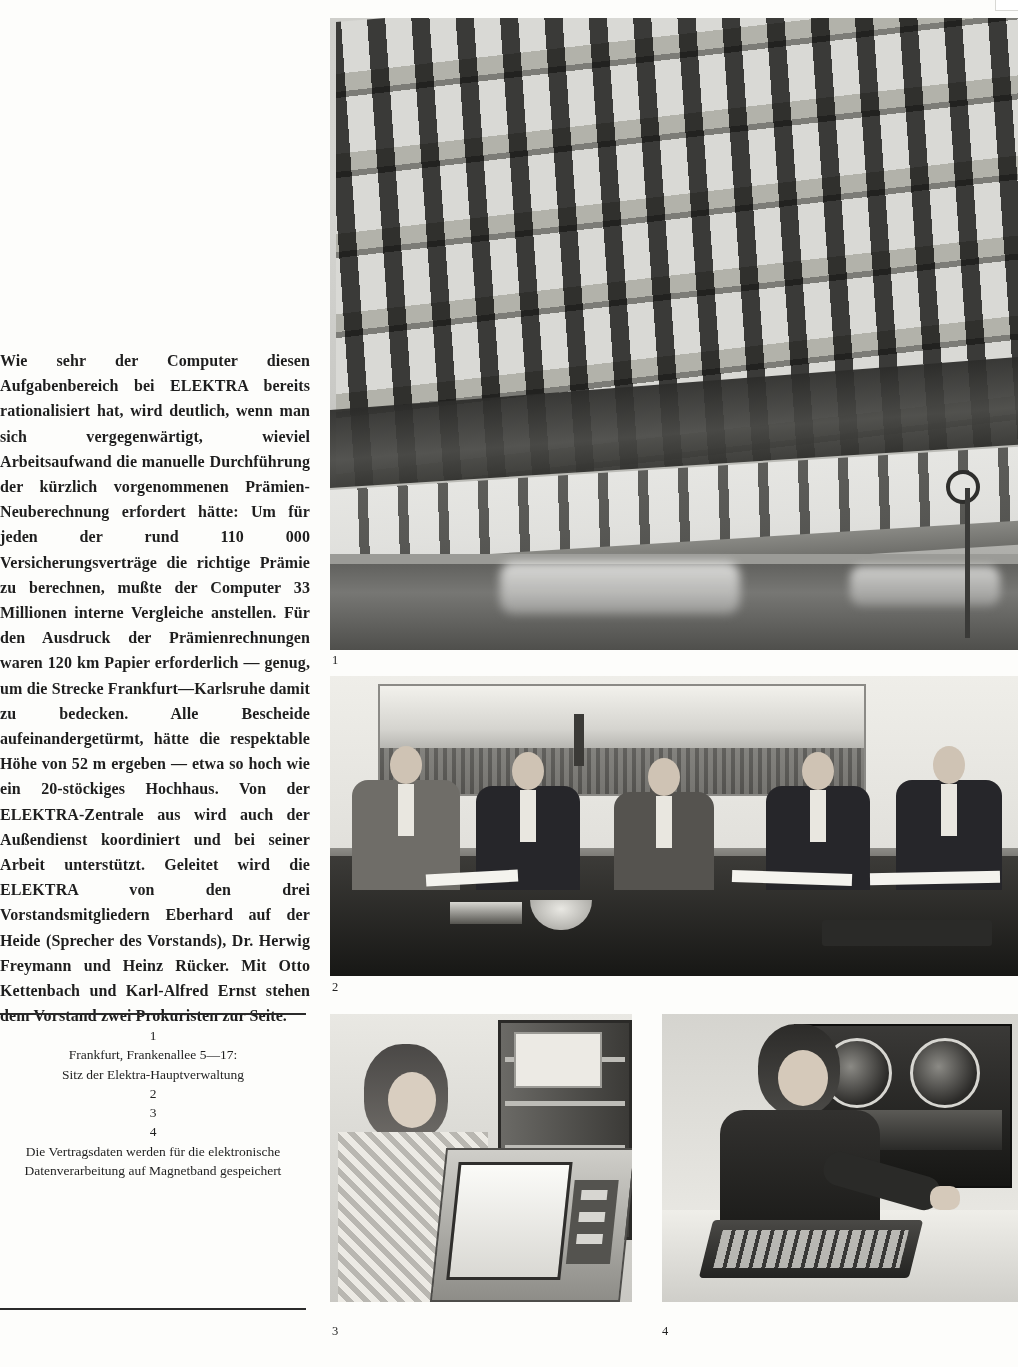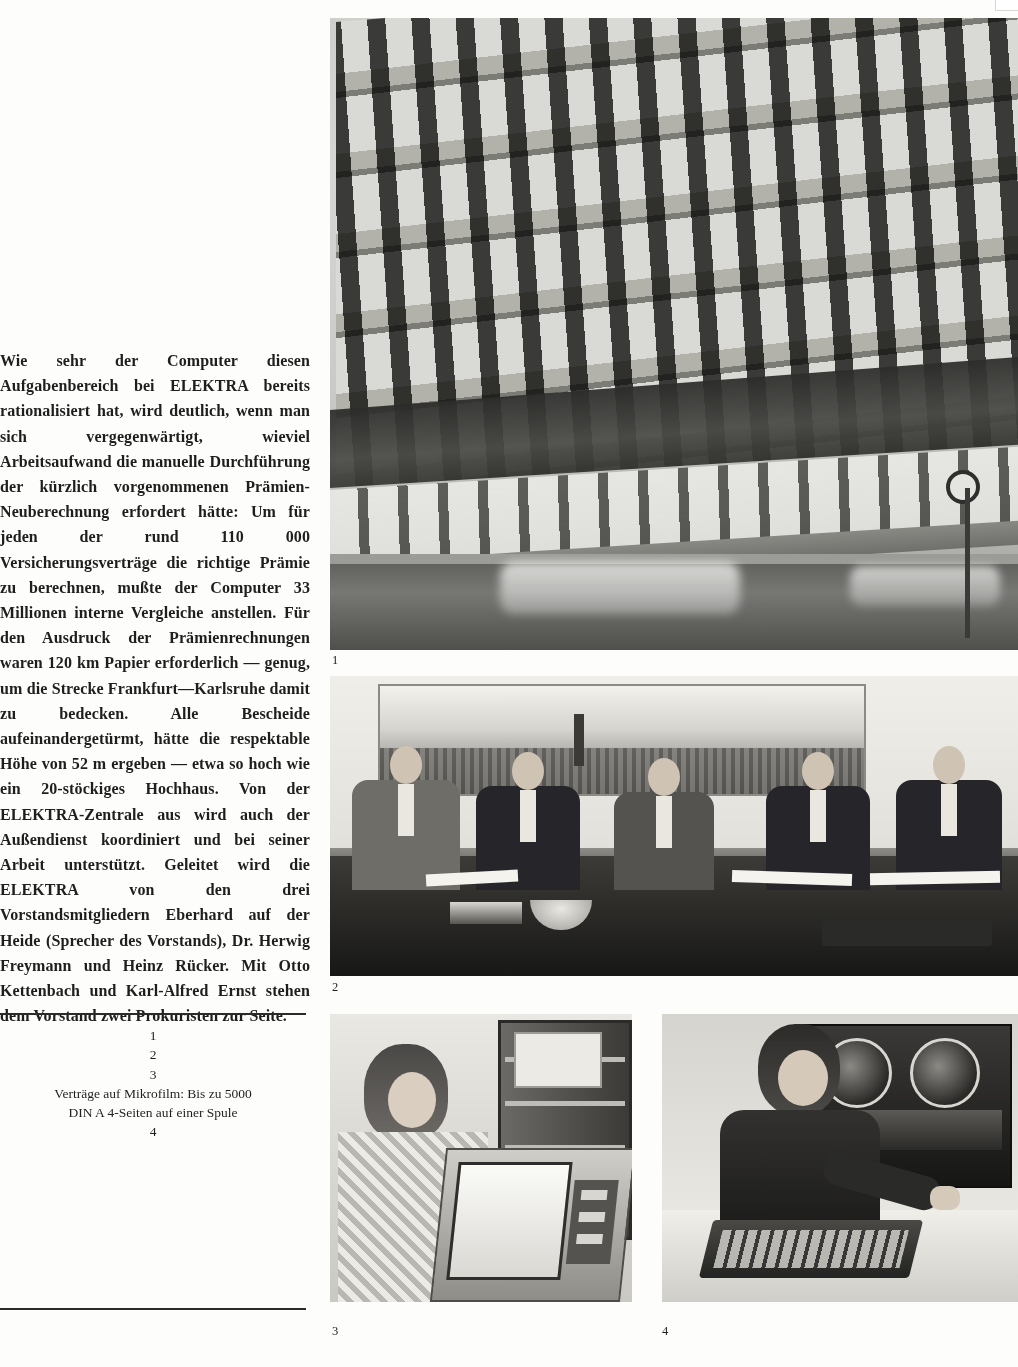--- a/index.html
+++ b/index.html
@@ -377,25 +377,26 @@
   <div class="page-edge"></div>
 
   <div class="body-text">
     <p>Wie sehr der Computer diesen Aufgabenbereich bei ELEKTRA bereits rationalisiert hat, wird deutlich, wenn man sich vergegenwärtigt, wieviel Arbeitsaufwand die manuelle Durchführung der kürzlich vorgenommenen Prämien-Neuberechnung erfordert hätte: Um für jeden der rund 110 000 Versicherungsverträge die richtige Prämie zu berechnen, mußte der Computer 33 Millionen interne Vergleiche anstellen. Für den Ausdruck der Prämienrechnungen waren 120 km Papier erforderlich — genug, um die Strecke Frankfurt—Karlsruhe damit zu bedecken. Alle Bescheide aufeinandergetürmt, hätte die respektable Höhe von 52 m ergeben — etwa so hoch wie ein 20-stöckiges Hochhaus. Von der ELEKTRA-Zentrale aus wird auch der Außendienst koordiniert und bei seiner Arbeit unterstützt. Geleitet wird die ELEKTRA von den drei Vorstandsmitgliedern Eberhard auf der Heide (Sprecher des Vorstands), Dr. Herwig Freymann und Heinz Rücker. Mit Otto Kettenbach und Karl-Alfred Ernst stehen dem Vorstand zwei Prokuristen zur Seite.</p>
   </div>
 
   <div class="caption-rule-top"></div>
 
   <div class="captions">
     <span class="cap-num">1</span>
+    <span class="cap-txt" style="white-space:pre-line">Frankfurt, Frankenallee 5—17:
+Sitz der Elektra-Hauptverwaltung</span>
     <span class="cap-num">2</span>
     <span class="cap-num">3</span>
-    <span class="cap-txt" style="white-space:pre-line">Verträge auf Mikrofilm: Bis zu 5000
-DIN A 4-Seiten auf einer Spule</span>
     <span class="cap-num">4</span>
+    <span class="cap-txt">Die Vertragsdaten werden für die elektronische Datenverarbeitung auf Magnetband gespeichert</span>
   </div>
 
   <div class="caption-rule-bottom"></div>
 
   <div class="fig" id="fig1">
     <div class="bldg-sky"></div>
     <div class="bldg-body"></div>
     <div class="bldg-floors"></div>
     <div class="bldg-dark-band"></div>
     <div class="bldg-ground-floor"></div>

